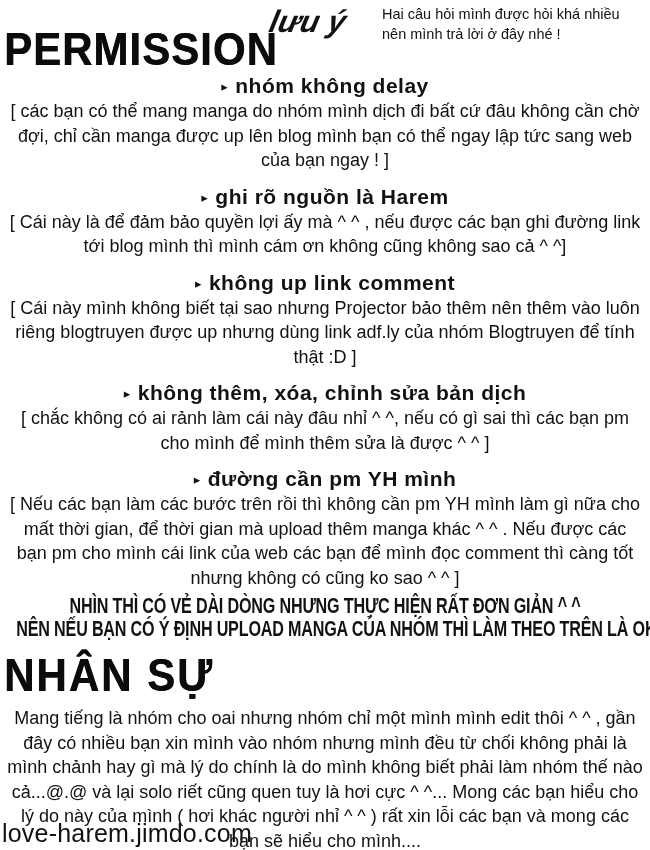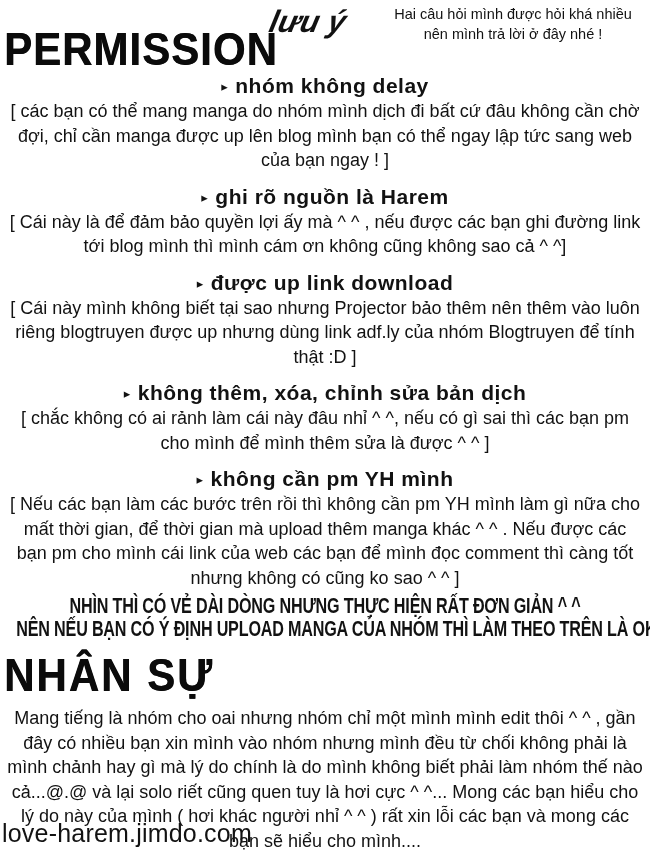--- a/index.html
+++ b/index.html
@@ -26,21 +26,21 @@
   }
   .note-label{
     position:absolute;left:270px;top:4px;
     font-size:31px;font-weight:900;font-style:italic;
     transform:skewX(-12deg);
     white-space:nowrap;
   }
   .note{
     position:absolute;right:6px;top:4px;
     width:262px;
-    text-align:center;
+    text-align:left;
     font-size:14.5px;line-height:20px;
     font-weight:500;
   }
   
   .rules{margin-top:4px;}
   .rule-heading{
     margin:12px 0 1px 0;
     text-align:center;
     font-size:21px;font-weight:800;
     letter-spacing:0.5px;
@@ -109,27 +109,27 @@
   </header>
 
   <section class="rules">
 
     <h2 class="rule-heading"><span class="bullet">▸</span><span>nhóm không delay</span></h2>
     <p class="rule-body">[ các bạn có thể mang manga do nhóm mình dịch đi bất cứ đâu không cần chờ đợi, chỉ cần manga được up lên blog mình bạn có thể ngay lập tức sang web của bạn ngay ! ]</p>
 
     <h2 class="rule-heading"><span class="bullet">▸</span><span>ghi rõ nguồn là Harem</span></h2>
     <p class="rule-body">[ Cái này là để đảm bảo quyền lợi ấy mà ^ ^ , nếu được các bạn ghi đường link tới blog mình thì mình cám ơn không cũng không sao cả ^ ^]</p>
 
-    <h2 class="rule-heading"><span class="bullet">▸</span><span>được up link download</span></h2>
+    <h2 class="rule-heading"><span class="bullet">▸</span><span>không up link comment</span></h2>
     <p class="rule-body">[ Cái này mình không biết tại sao nhưng Projector bảo thêm nên thêm vào luôn riêng blogtruyen được up nhưng dùng link adf.ly của nhóm Blogtruyen để tính thật :D ]</p>
 
     <h2 class="rule-heading"><span class="bullet">▸</span><span>không thêm, xóa, chỉnh sửa bản dịch</span></h2>
     <p class="rule-body">[ chắc không có ai rảnh làm cái này đâu nhỉ ^ ^, nếu có gì sai thì các bạn pm cho mình để mình thêm sửa là được ^ ^ ]</p>
 
-    <h2 class="rule-heading"><span class="bullet">▸</span><span>không cần pm YH mình</span></h2>
+    <h2 class="rule-heading"><span class="bullet">▸</span><span>đường cần pm YH mình</span></h2>
     <p class="rule-body">[ Nếu các bạn làm các bước trên rồi thì không cần pm YH mình làm gì nữa cho mất thời gian, để thời gian mà upload thêm manga khác ^ ^ . Nếu được các bạn pm cho mình cái link của web các bạn để mình đọc comment thì càng tốt nhưng không có cũng ko sao ^ ^ ]</p>
 
   </section>
 
   <div class="summary">
     <div class="summary-line">NHÌN THÌ CÓ VẺ DÀI DÒNG NHƯNG THỰC HIỆN RẤT ĐƠN GIẢN ^ ^</div>
     <div class="summary-line">NÊN NẾU BẠN CÓ Ý ĐỊNH UPLOAD MANGA CỦA NHÓM THÌ LÀM THEO TRÊN LÀ OK !</div>
   </div>
 
   <h1 class="staff-title">NHÂN SỰ</h1>

